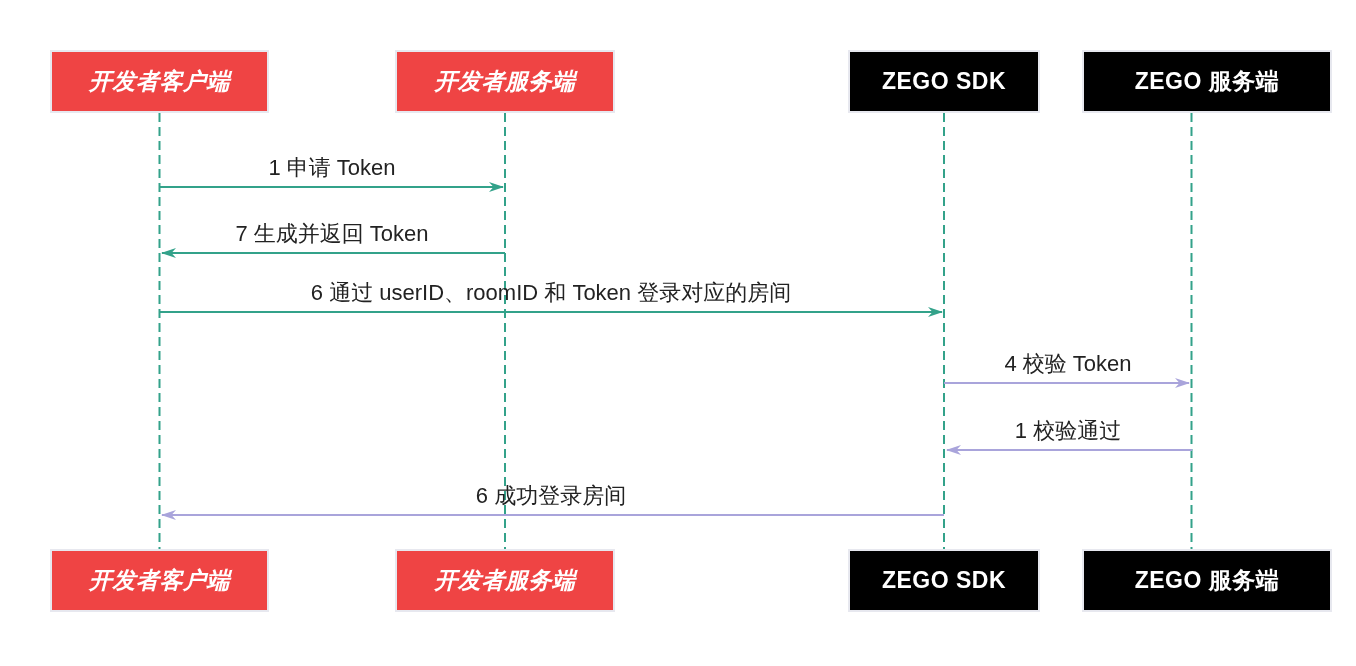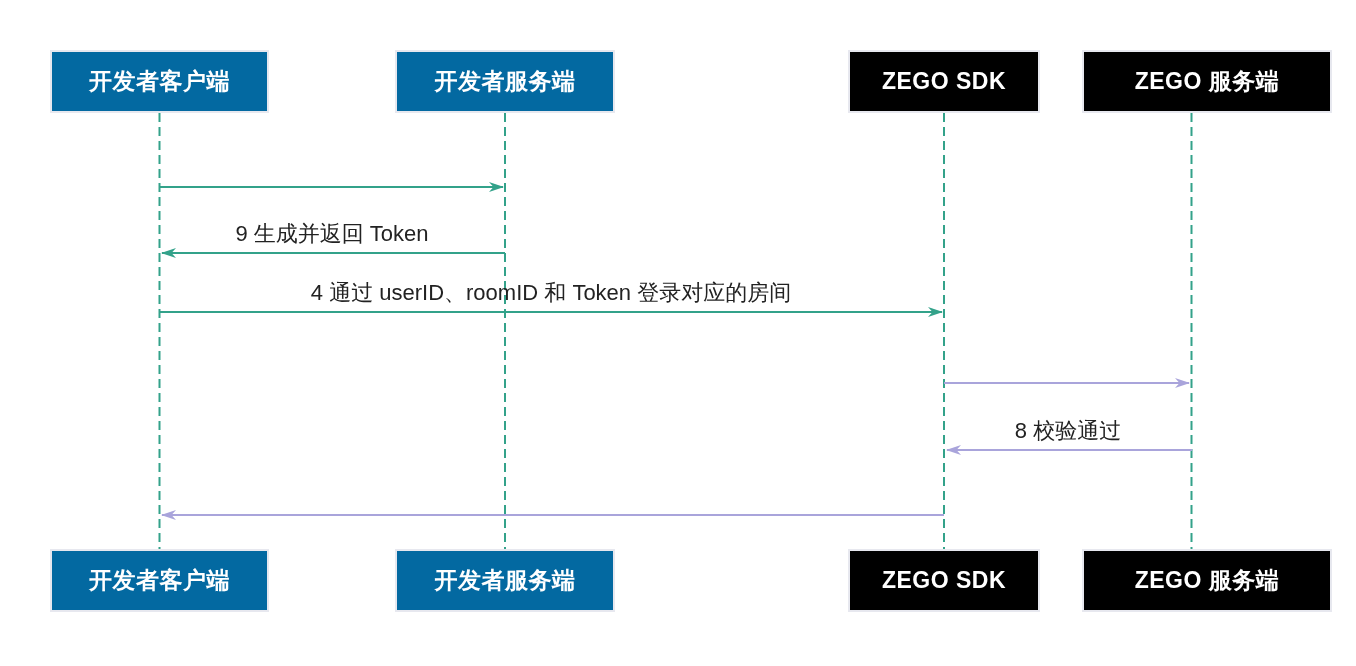--- a/index.html
+++ b/index.html
@@ -18,21 +18,21 @@
     height:63px;
     box-sizing:border-box;
     display:flex;align-items:center;justify-content:center;
     color:#ffffff;
     font-size:23px;
     font-weight:600;
     letter-spacing:0.5px;
     border:2px solid #e7e8ef;
     white-space:nowrap;
   }
-  .abox.green{background:#0369a1;}
+  .abox.green{background:#ef4444;font-style:italic;}
   .abox.purple{background:#000000;}
   .row-top{top:50px;}
   .row-bottom{top:549px;}
   .b-a{left:50px;width:219px;}
   .b-b{left:395px;width:220px;text-align:right;}
   .b-c{left:848px;width:192px;}
   .b-d{left:1082px;width:250px;}
 
   .msg-label{
     position:absolute;
@@ -78,17 +78,20 @@
   <div class="abox green  row-top b-a">开发者客户端</div>
   <div class="abox green  row-top b-b">开发者服务端</div>
   <div class="abox purple row-top b-c">ZEGO SDK</div>
   <div class="abox purple row-top b-d">ZEGO 服务端</div>
 
   <div class="abox green  row-bottom b-a">开发者客户端</div>
   <div class="abox green  row-bottom b-b">开发者服务端</div>
   <div class="abox purple row-bottom b-c">ZEGO SDK</div>
   <div class="abox purple row-bottom b-d">ZEGO 服务端</div>
 
-  <div class="msg-label" style="left:332px;  top:219px;">9 生成并返回 Token</div>
-  <div class="msg-label" style="left:551px;  top:278px;">4 通过 userID、roomID 和 Token 登录对应的房间</div>
-  <div class="msg-label" style="left:1068px; top:416px;">8 校验通过</div>
+  <div class="msg-label" style="left:332px;  top:153px;">1 申请 Token</div>
+  <div class="msg-label" style="left:332px;  top:219px;">7 生成并返回 Token</div>
+  <div class="msg-label" style="left:551px;  top:278px;">6 通过 userID、roomID 和 Token 登录对应的房间</div>
+  <div class="msg-label" style="left:1068px; top:349px;">4 校验 Token</div>
+  <div class="msg-label" style="left:1068px; top:416px;">1 校验通过</div>
+  <div class="msg-label" style="left:551px;  top:481px;">6 成功登录房间</div>
 
 </div>
 
 </body></html>

